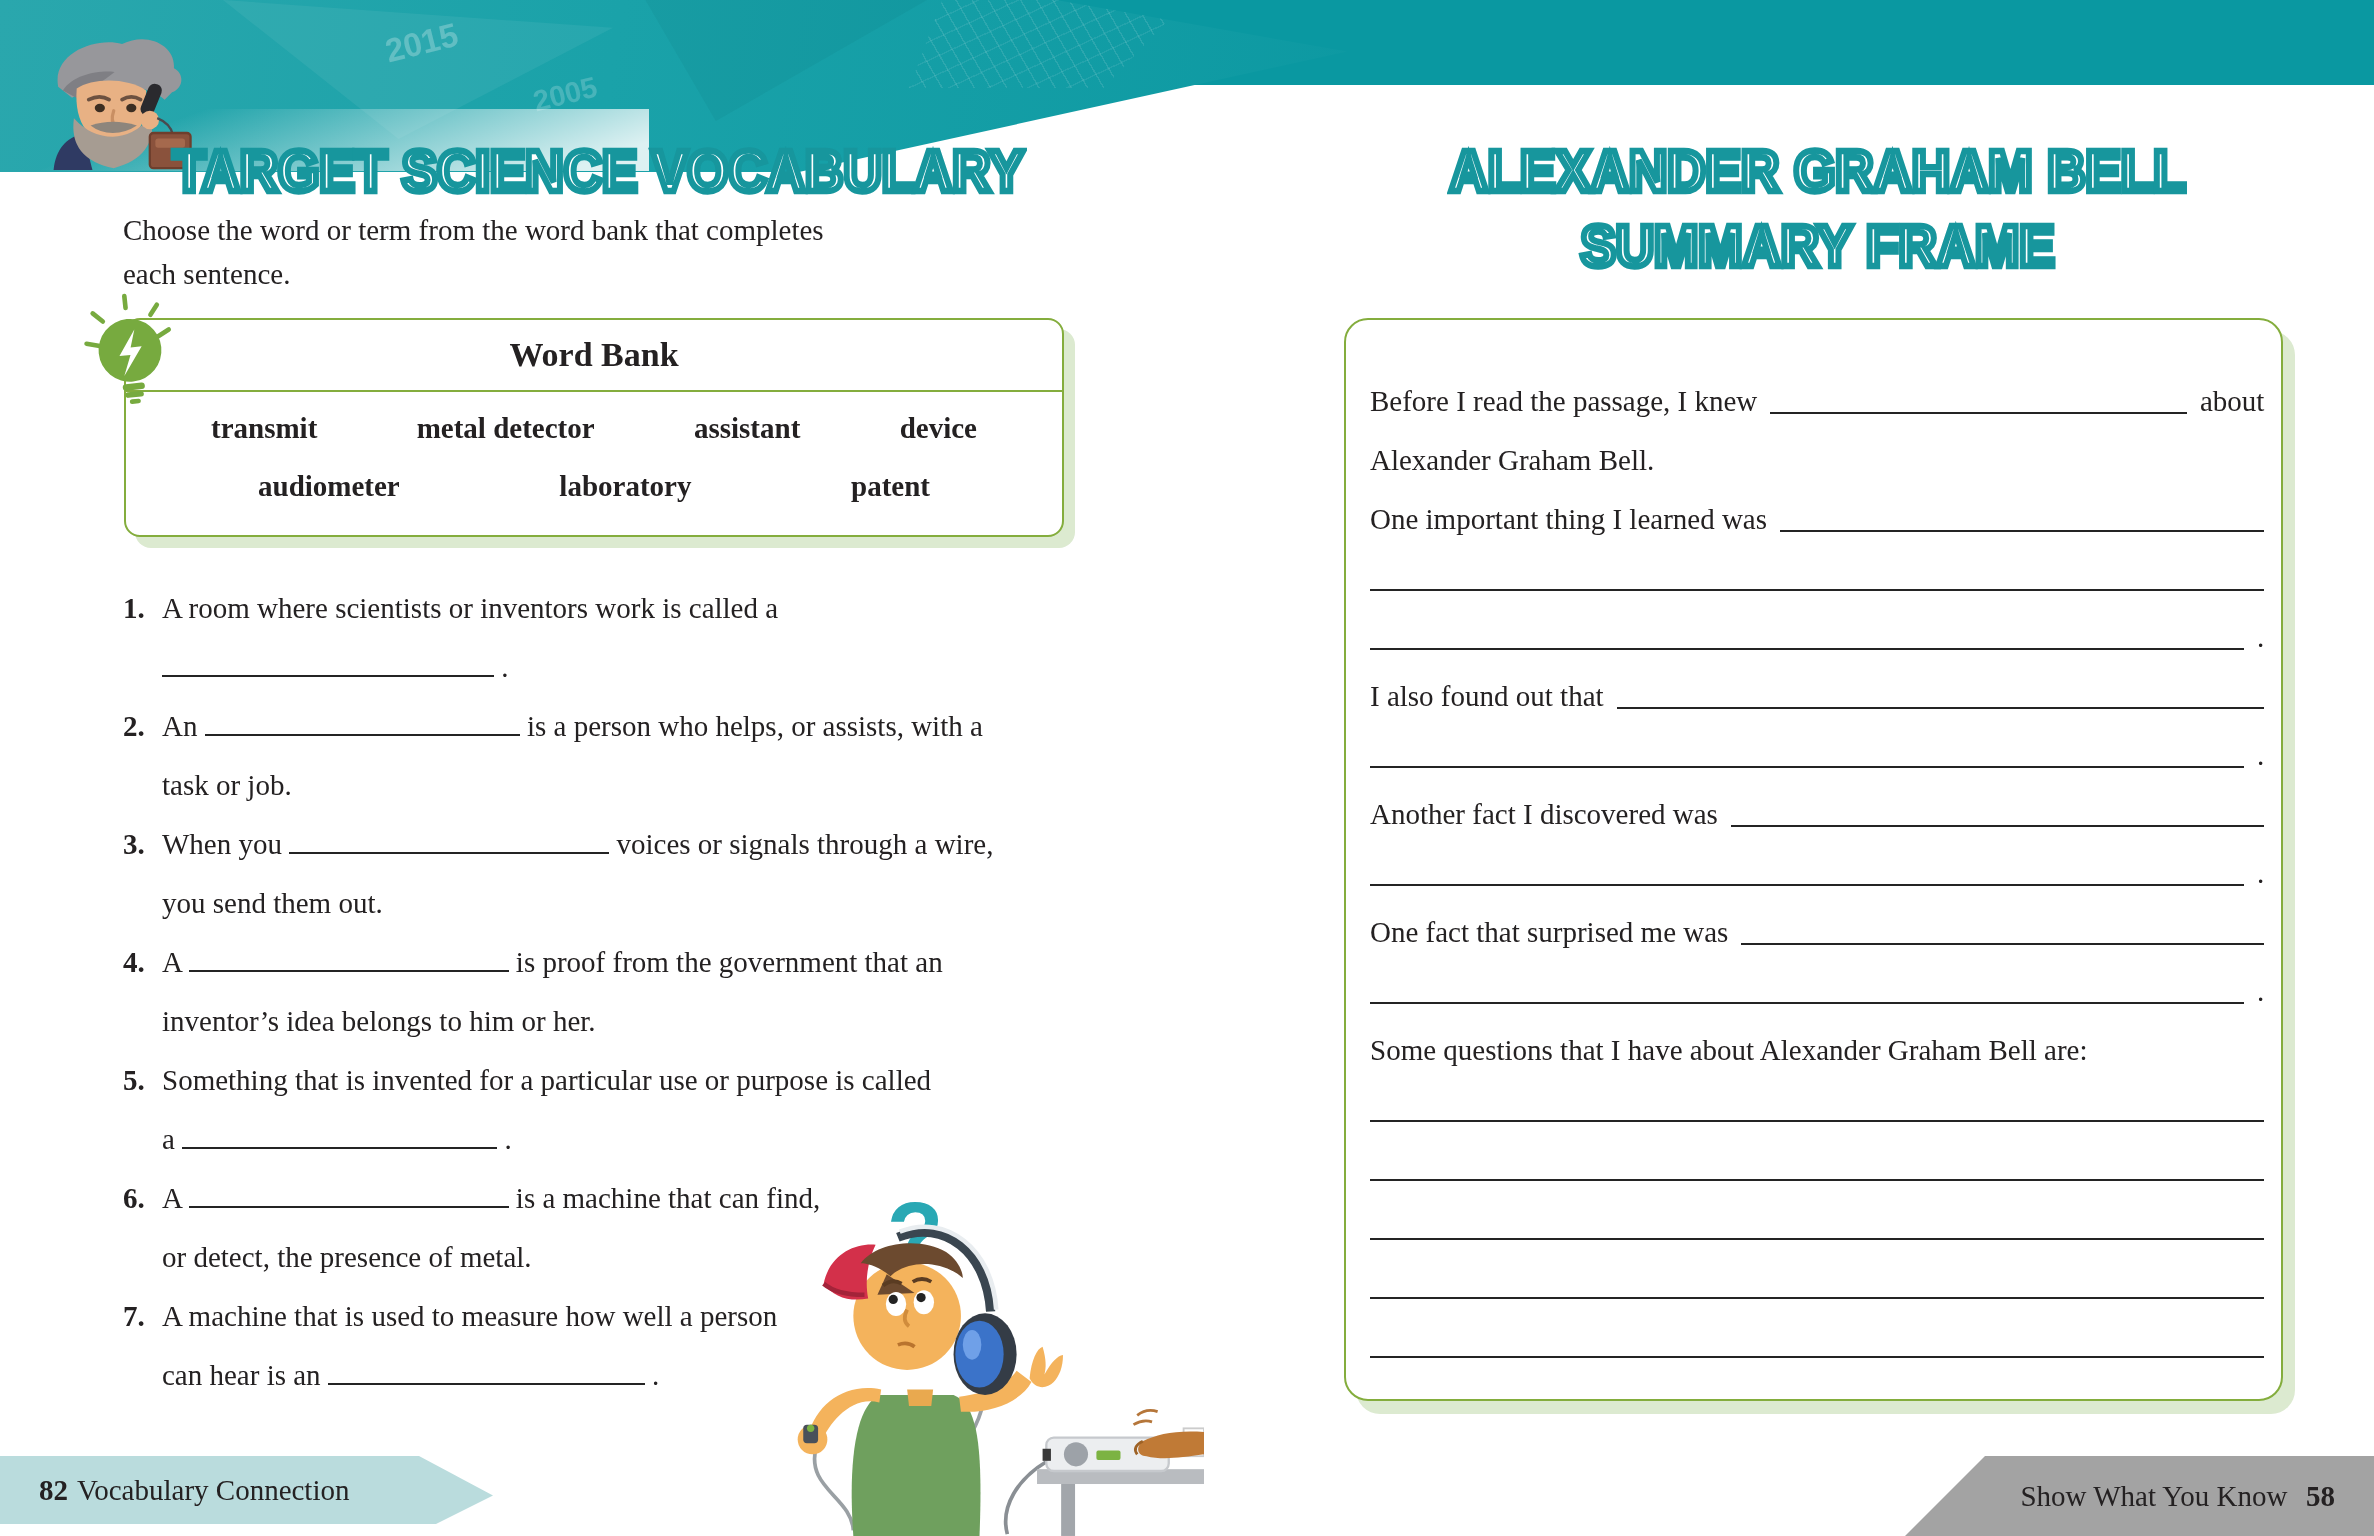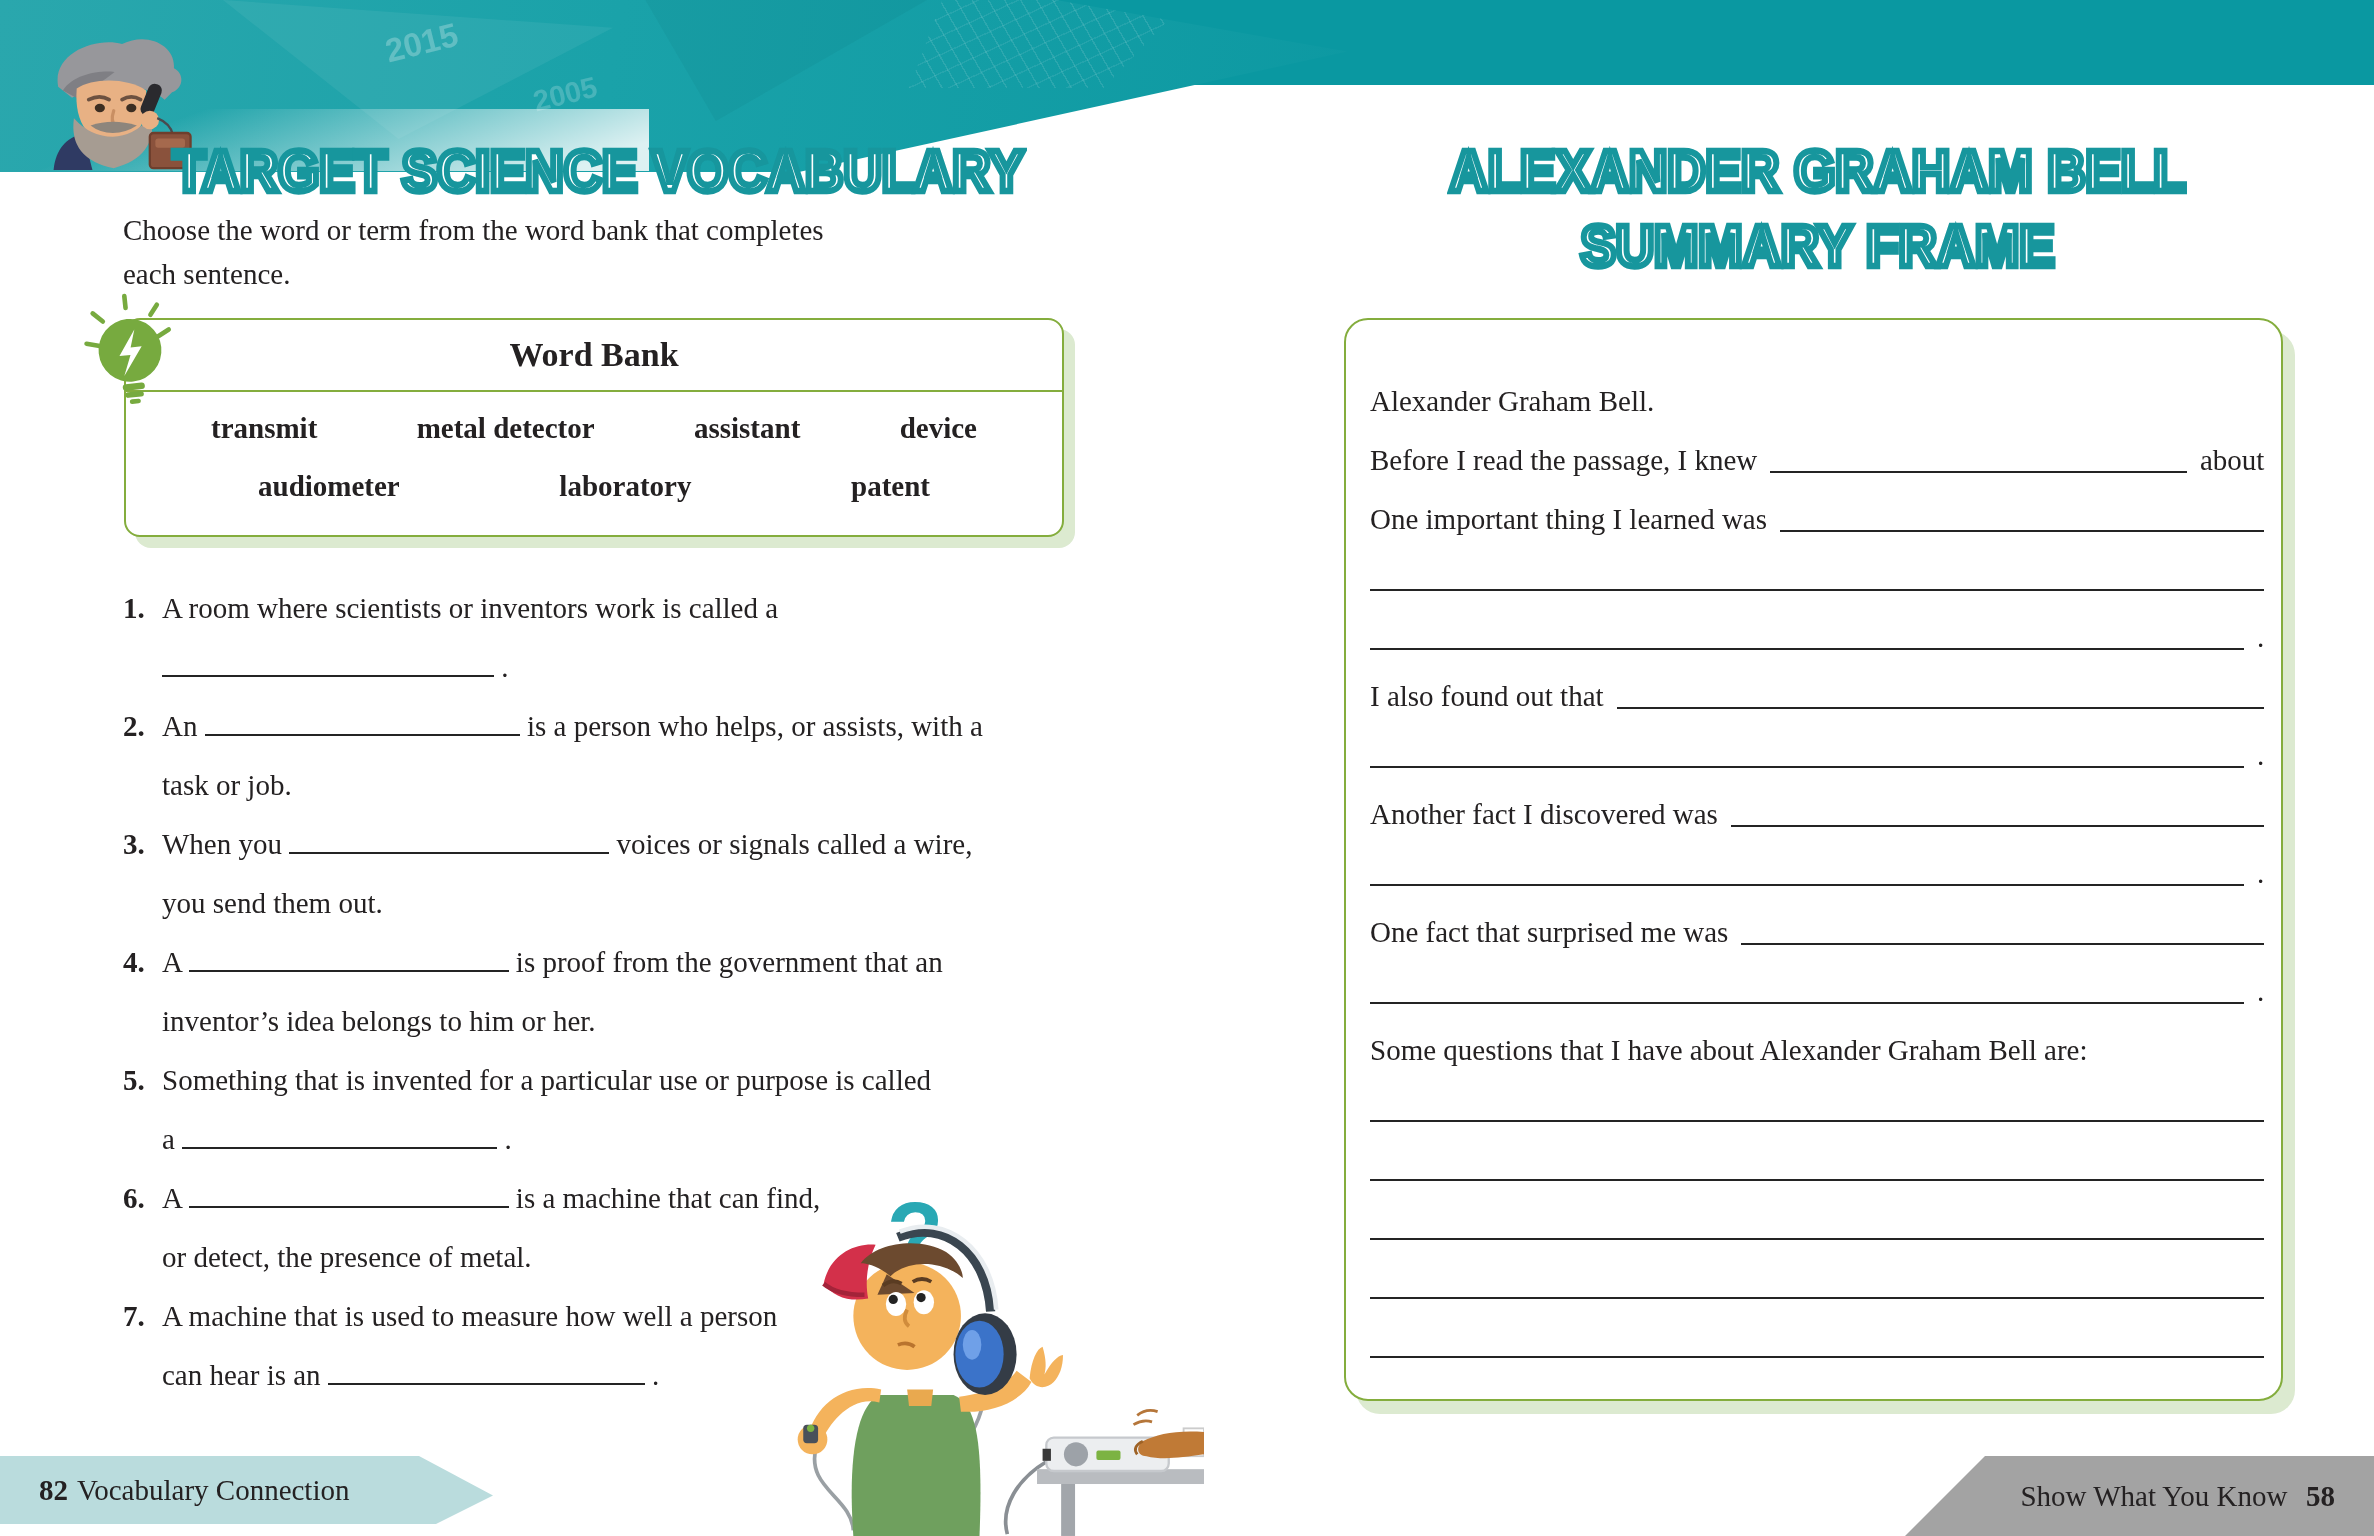--- a/index.html
+++ b/index.html
@@ -152,41 +152,41 @@
       <rect x="46" y="107" width="20" height="6" rx="3" fill="#77aa3f"></rect>
       <rect x="50" y="115" width="12" height="5" rx="2.5" fill="#77aa3f"></rect>
     </g>
   </svg>
 
   <div class="items" id="items">
       <div class="item-row"><span class="inum">1.</span><span>A room where scientists or inventors work is called a</span></div>
       <div class="item-row"><span class="iblank" style="width: 332px;"></span><span> .</span></div>
       <div class="item-row"><span class="inum">2.</span><span>An </span><span class="iblank" style="width: 315px;"></span><span> is a person who helps, or assists, with a</span></div>
       <div class="item-row"><span>task or job.</span></div>
-      <div class="item-row"><span class="inum">3.</span><span>When you </span><span class="iblank" style="width: 320px;"></span><span> voices or signals called a wire,</span></div>
+      <div class="item-row"><span class="inum">3.</span><span>When you </span><span class="iblank" style="width: 320px;"></span><span> voices or signals through a wire,</span></div>
       <div class="item-row"><span>you send them out.</span></div>
       <div class="item-row"><span class="inum">4.</span><span>A </span><span class="iblank" style="width: 320px;"></span><span> is proof from the government that an</span></div>
       <div class="item-row"><span>inventor’s idea belongs to him or her.</span></div>
       <div class="item-row"><span class="inum">5.</span><span>Something that is invented for a particular use or purpose is called</span></div>
       <div class="item-row"><span>a </span><span class="iblank" style="width: 315px;"></span><span> .</span></div>
       <div class="item-row"><span class="inum">6.</span><span>A </span><span class="iblank" style="width: 320px;"></span><span> is a machine that can find,</span></div>
       <div class="item-row"><span>or detect, the presence of metal.</span></div>
       <div class="item-row"><span class="inum">7.</span><span>A machine that is used to measure how well a person</span></div>
       <div class="item-row"><span>can hear is an </span><span class="iblank" style="width: 317px;"></span><span> .</span></div>
     </div>
 
   <div class="title-wrap title-right">
     <span class="outline-title">ALEXANDER GRAHAM BELL</span><br>
     <span class="outline-title">SUMMARY FRAME</span>
   </div>
 
   <div class="frame">
     <div class="s-rows" id="srows">
+        <div class="srow"><span class="st">Before I read the passage, I knew</span><span class="sline"></span><span class="st">about</span></div>
         <div class="srow"><span class="st">Alexander Graham Bell.</span></div>
-        <div class="srow"><span class="st">Before I read the passage, I knew</span><span class="sline"></span><span class="st">about</span></div>
         <div class="srow"><span class="st">One important thing I learned was</span><span class="sline"></span></div>
         <div class="srow"><span class="sline"></span></div>
         <div class="srow"><span class="sline"></span><span class="st">.</span></div>
         <div class="srow"><span class="st">I also found out that</span><span class="sline"></span></div>
         <div class="srow"><span class="sline"></span><span class="st">.</span></div>
         <div class="srow"><span class="st">Another fact I discovered was</span><span class="sline"></span></div>
         <div class="srow"><span class="sline"></span><span class="st">.</span></div>
         <div class="srow"><span class="st">One fact that surprised me was</span><span class="sline"></span></div>
         <div class="srow"><span class="sline"></span><span class="st">.</span></div>
         <div class="srow"><span class="st">Some questions that I have about Alexander Graham Bell are:</span></div>

